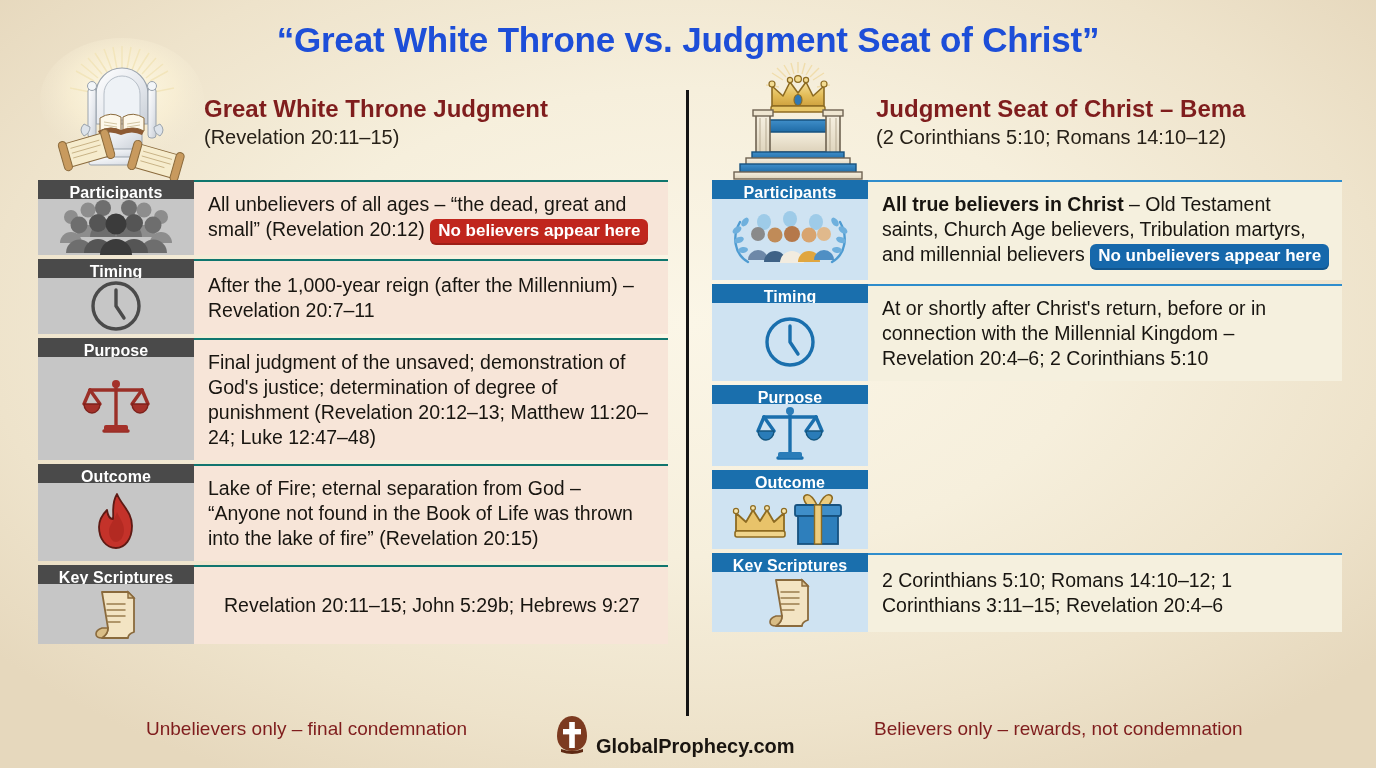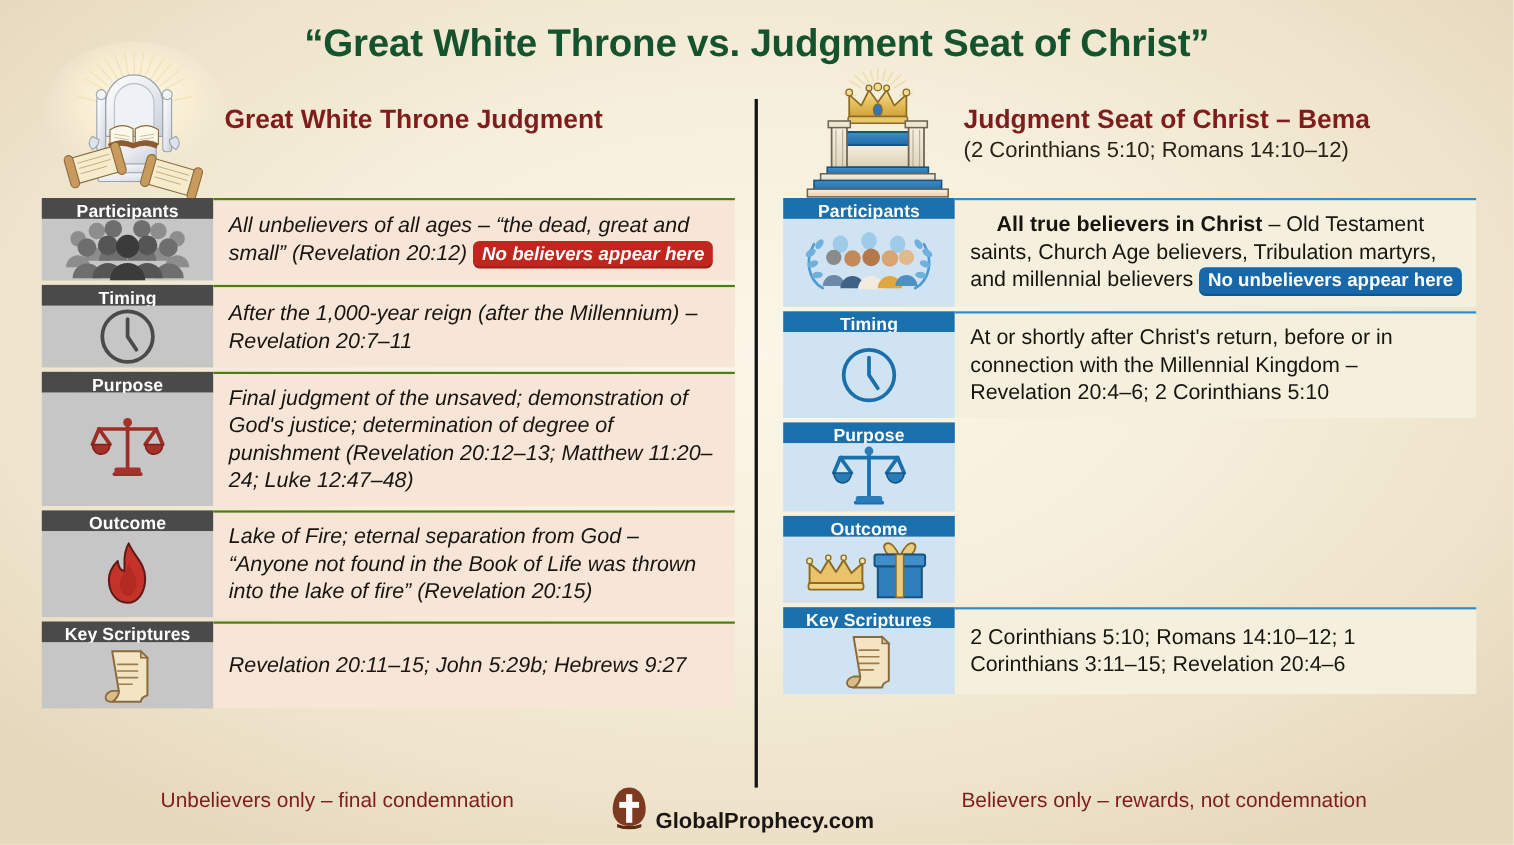--- a/index.html
+++ b/index.html
@@ -14,21 +14,21 @@
     position: relative;
   }
 
   
   .title {
     position: absolute;
     top: 20px; left: 0; right: 0;
     text-align: center;
     font-size: 35px;
     font-weight: bold;
-    color: #14532d;
+    color: #1d4ed8;
     letter-spacing: -0.2px;
   }
 
   
   .col-head {
     position: absolute;
     top: 96px;
   }
   .col-head.left  { left: 204px; }
   .col-head.right { left: 876px; }
@@ -102,42 +102,42 @@
     line-height: 1.28;
     color: #181510;
     display: flex;
     align-items: center;
   }
   .text-cell .inner { width: 100%; }
 
   
   .left .label-tag { background: #4a4a4a; }
   .left .icon-box  { background: #c6c6c6; }
-  .left .text-cell { background: #f7e5d8; border-top: 2px solid #4d7c0f; font-style: italic; }
-  .left .row:last-child .text-cell { border-bottom: none; }
+  .left .text-cell { background: #f7e5d8; border-top: 2px solid #0f766e; }
+  .left .row:last-child .text-cell { border-bottom: none; text-align: center; }
 
   
   .right .label-tag { background: #1a6fad; }
   .right .icon-box  { background: #cfe3f2; }
   .right .text-cell { background: #f5f0de; border-top: 2px solid #2f8dcc; }
 
   
   .badge {
     display: inline-block;
     padding: 1px 8px 3px;
     border-radius: 6px;
     font-size: 17px;
     font-weight: bold;
     color: #fff;
     vertical-align: baseline;
     white-space: nowrap;
   }
   .badge.red  { background: #c0261d; box-shadow: inset 0 -2px 0 rgba(0,0,0,.18); }
   .badge.blue { background: #1668ab; box-shadow: inset 0 -2px 0 rgba(0,0,0,.18); }
-  .bold { font-weight: bold; margin-left: 24px; }
+  .bold { font-weight: bold; }
 
   
   .foot-note {
     position: absolute;
     top: 718px;
     font-size: 19px;
     color: #7f1d1d;
     white-space: nowrap;
   }
   .foot-note.left  { left: 146px; }
@@ -305,20 +305,21 @@
       <rect x="30" y="100" width="92" height="8" fill="url(#blu)" stroke="#17527f" stroke-width="1.4"></rect>
       <rect x="24" y="106" width="104" height="8" fill="url(#stone)" stroke="#6f6352" stroke-width="1.4"></rect>
       <rect x="18" y="112" width="116" height="9" fill="url(#blu)" stroke="#17527f" stroke-width="1.4"></rect>
       <rect x="12" y="120" width="128" height="7" fill="url(#stone)" stroke="#6f6352" stroke-width="1.4"></rect>
     </g>
   </svg>
 </div>
 
 <div class="col-head left">
   <div class="col-title">Great White Throne Judgment</div>
+  <div class="col-sub">(Revelation 20:11–15)</div>
 </div>
 <div class="col-head right">
   <div class="col-title">Judgment Seat of Christ – Bema</div>
   <div class="col-sub">(2 Corinthians 5:10; Romans 14:10–12)</div>
 </div>
 
 <div class="divider"></div>
 
 <div class="panel left" id="panel-left">
     <div class="row">

